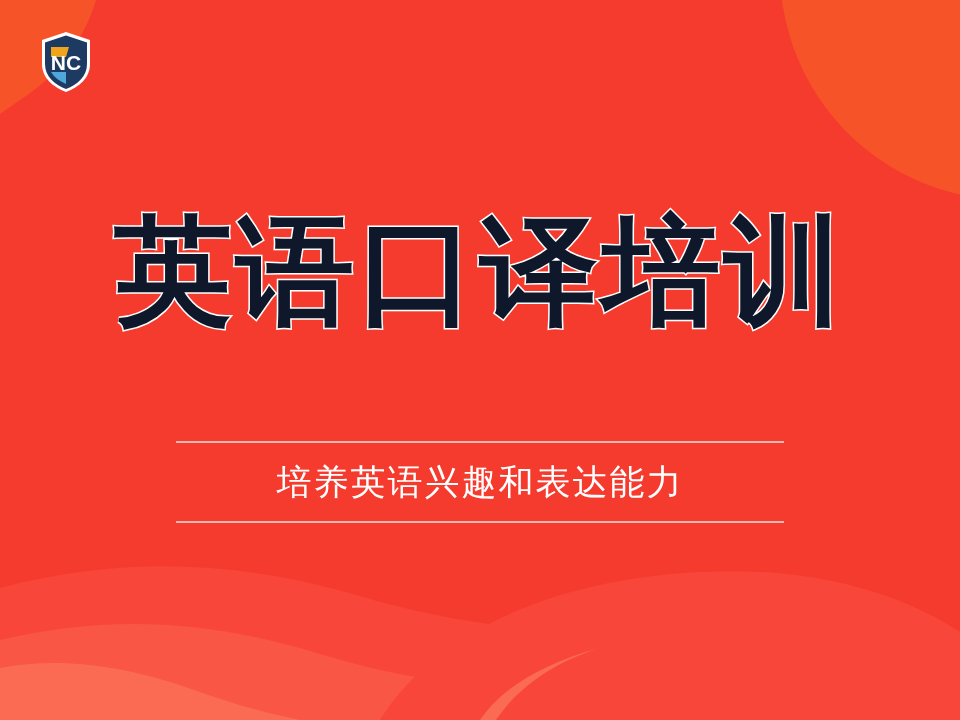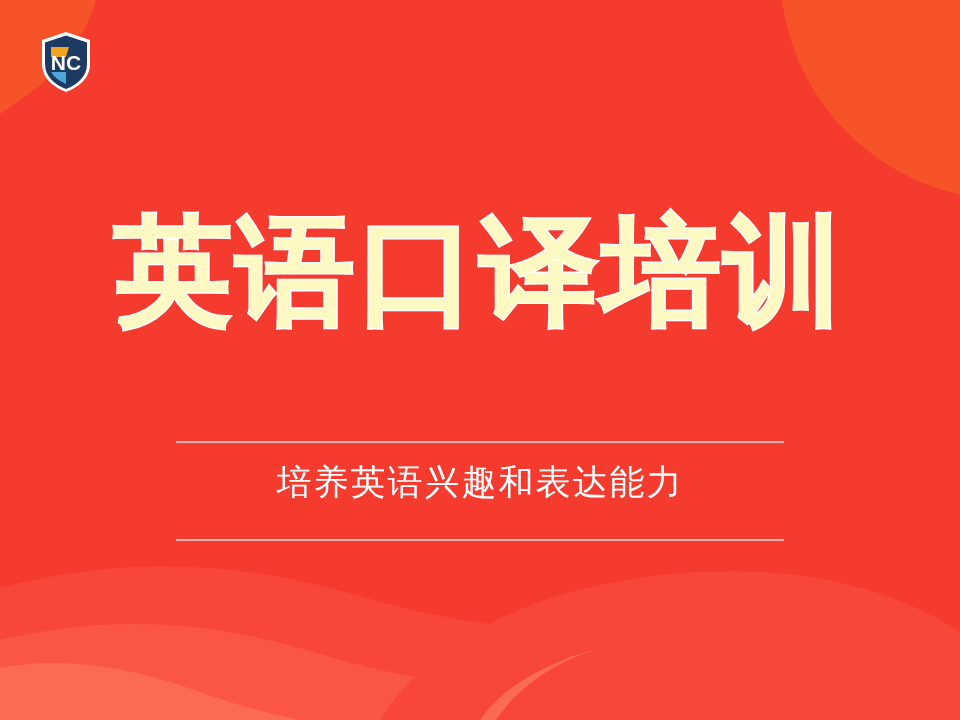--- a/index.html
+++ b/index.html
@@ -82,21 +82,21 @@
     transform-origin: left center;
   }
 
   
   #title-main {
     position: absolute;
     left: 0;
     right: 0;
     top: 204px;
     text-align: center;
-    color: #fef9c3;
+    color: #0f172a;
     font-size: 118px;
     font-weight: bold;
     letter-spacing: 4px;
     line-height: 1.15;
     white-space: nowrap;
     z-index: 4;
     font-family: "DejaVu Sans", "Liberation Sans", sans-serif;
     -webkit-text-stroke: 3px #ffffff;
     paint-order: stroke fill;
   }
@@ -115,21 +115,21 @@
     width: 100%;
     background: rgba(255,255,255,0.62);
   }
   #subtitle-text {
     text-align: center;
     color: #ffffff;
     font-size: 35px;
     font-weight: normal;
     letter-spacing: 2px;
     line-height: 1;
-    padding: 22px 0 39px 0;
+    padding: 22px 0 21px 0;
     white-space: nowrap;
     font-family: "DejaVu Sans", "Liberation Sans", sans-serif;
   }
 </style>
 </head>
 <body>
 
 <div id="poster">
 
   <svg id="bg-layer" viewBox="0 0 960 720" preserveAspectRatio="none">

